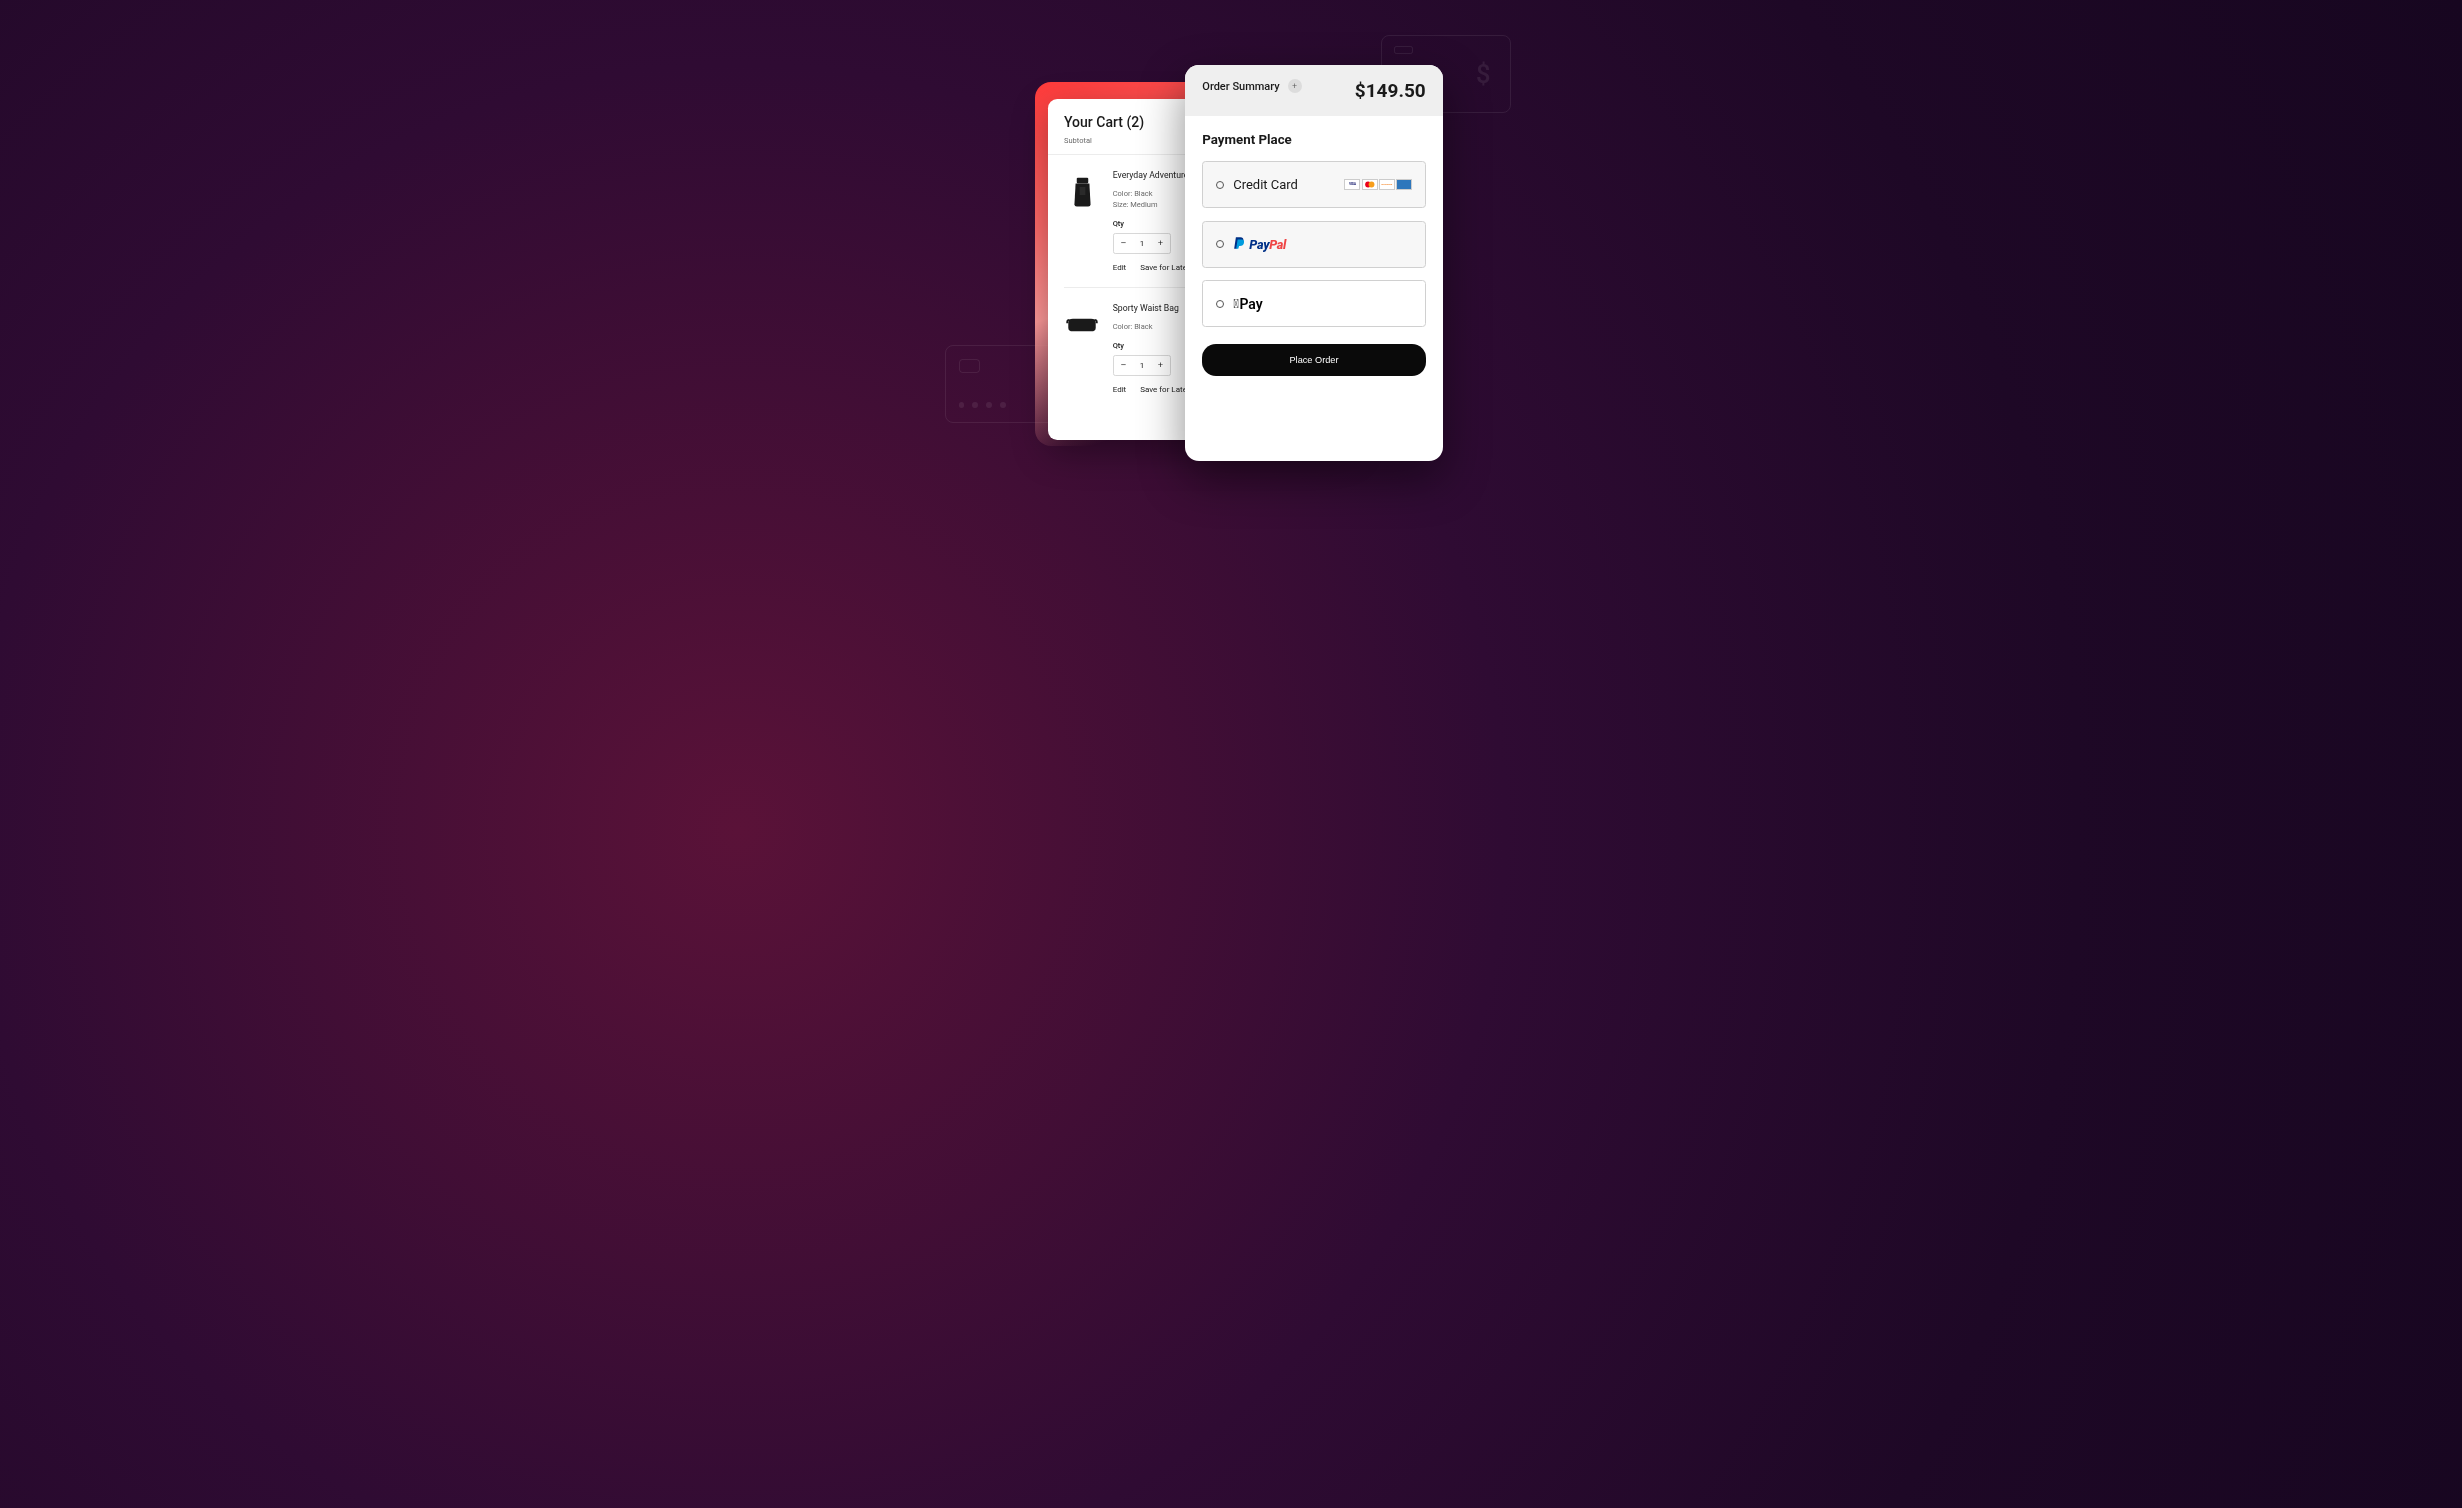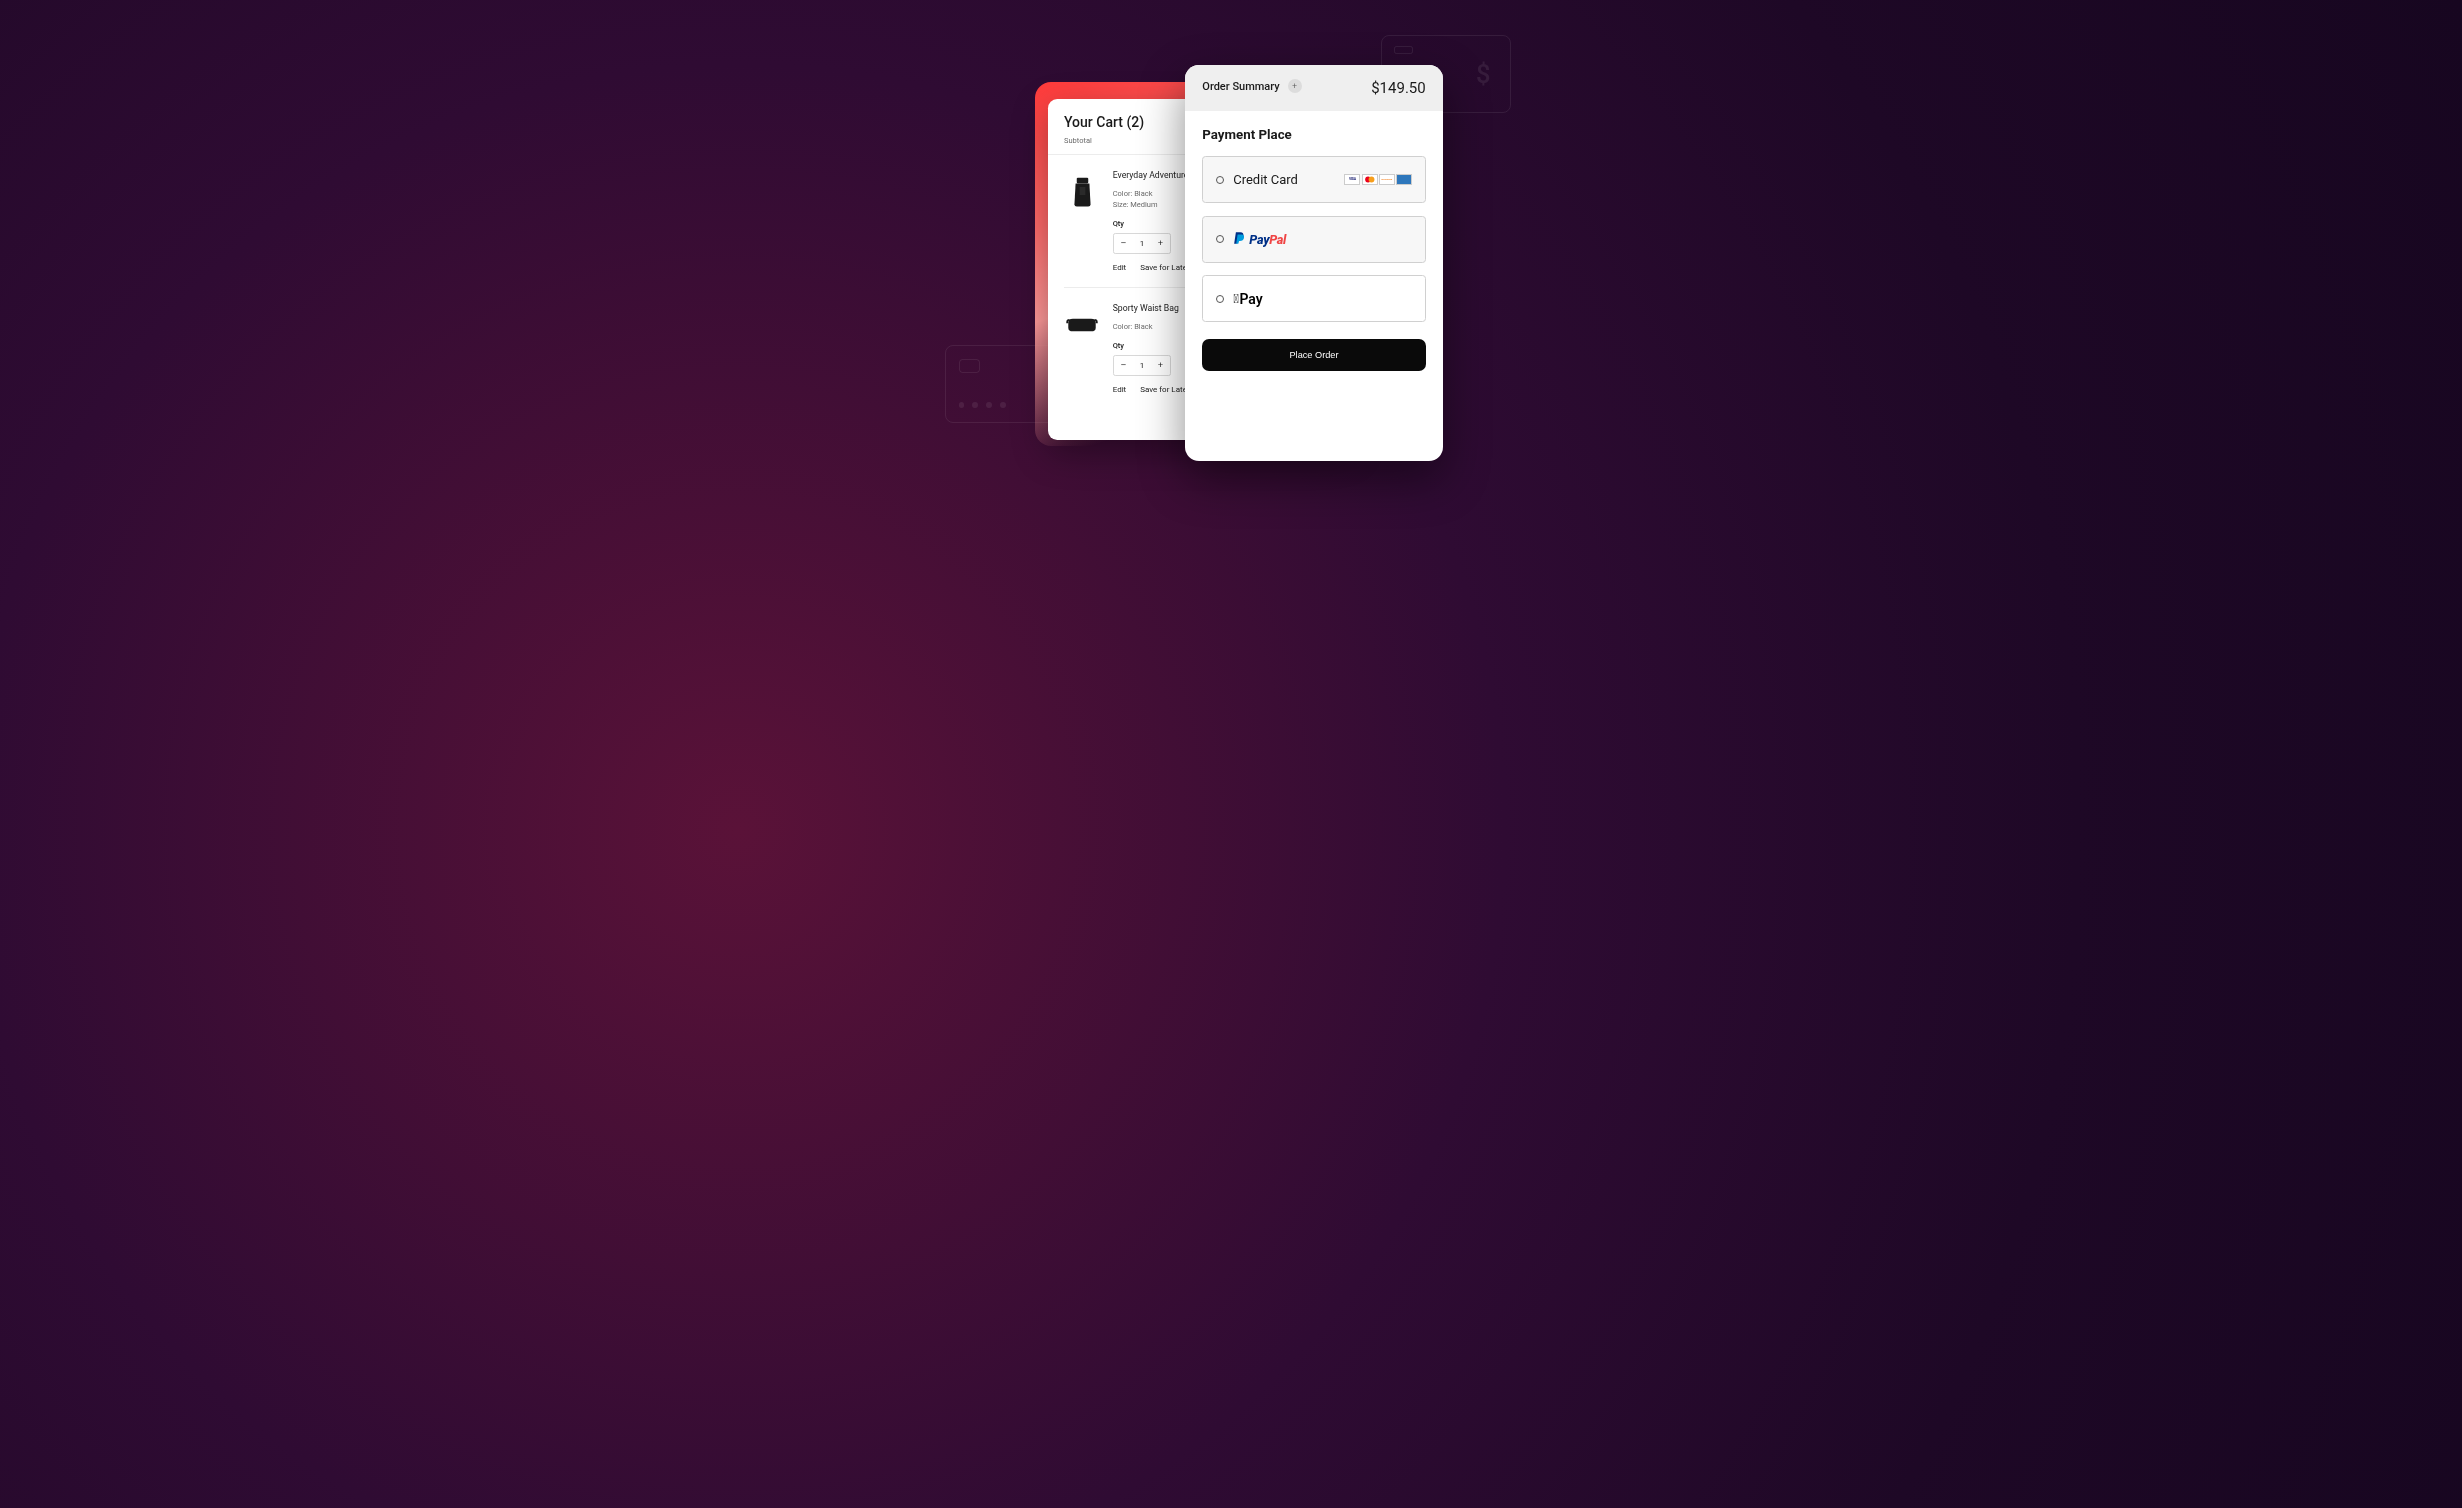--- a/index.html
+++ b/index.html
@@ -203,22 +203,22 @@
     width: 14px; height: 14px;
     border-radius: 50%;
     background: #dcdcdc;
     display: flex; align-items: center; justify-content: center;
     font-size: 8.7px;
     color: #5a5a5a;
     cursor: pointer;
     border: none;
   }
   .summary-total {
-    font-size: 15px;
-    font-weight: 400;
+    font-size: 19px;
+    font-weight: 700;
     color: #1a1a1a;
   }
   .checkout-body { padding: 16px 17.3px; }
   .pm-heading {
     font-size: 13.3px;
     font-weight: 700;
     color: #1a1a1a;
     margin-bottom: 14px;
   }
   .pm-option {
@@ -270,21 +270,21 @@
 
   .applepay-logo { display: flex; align-items: center; font-size: 14px; font-weight: 600; color: #000; }
   .applepay-logo .apple { font-size: 12.7px; margin-right: 0.6px; }
 
   .place-order {
     width: 100%;
     height: 32px;
     background: #0a0a0a;
     color: #ffffff;
     border: none;
-    border-radius: 7px;
+    border-radius: 14px;
     font-size: 9.2px;
     font-weight: 500;
     cursor: pointer;
     margin-top: 3.5px;
   }
 </style>
 </head>
 <body>
 
 <div class="stage">

